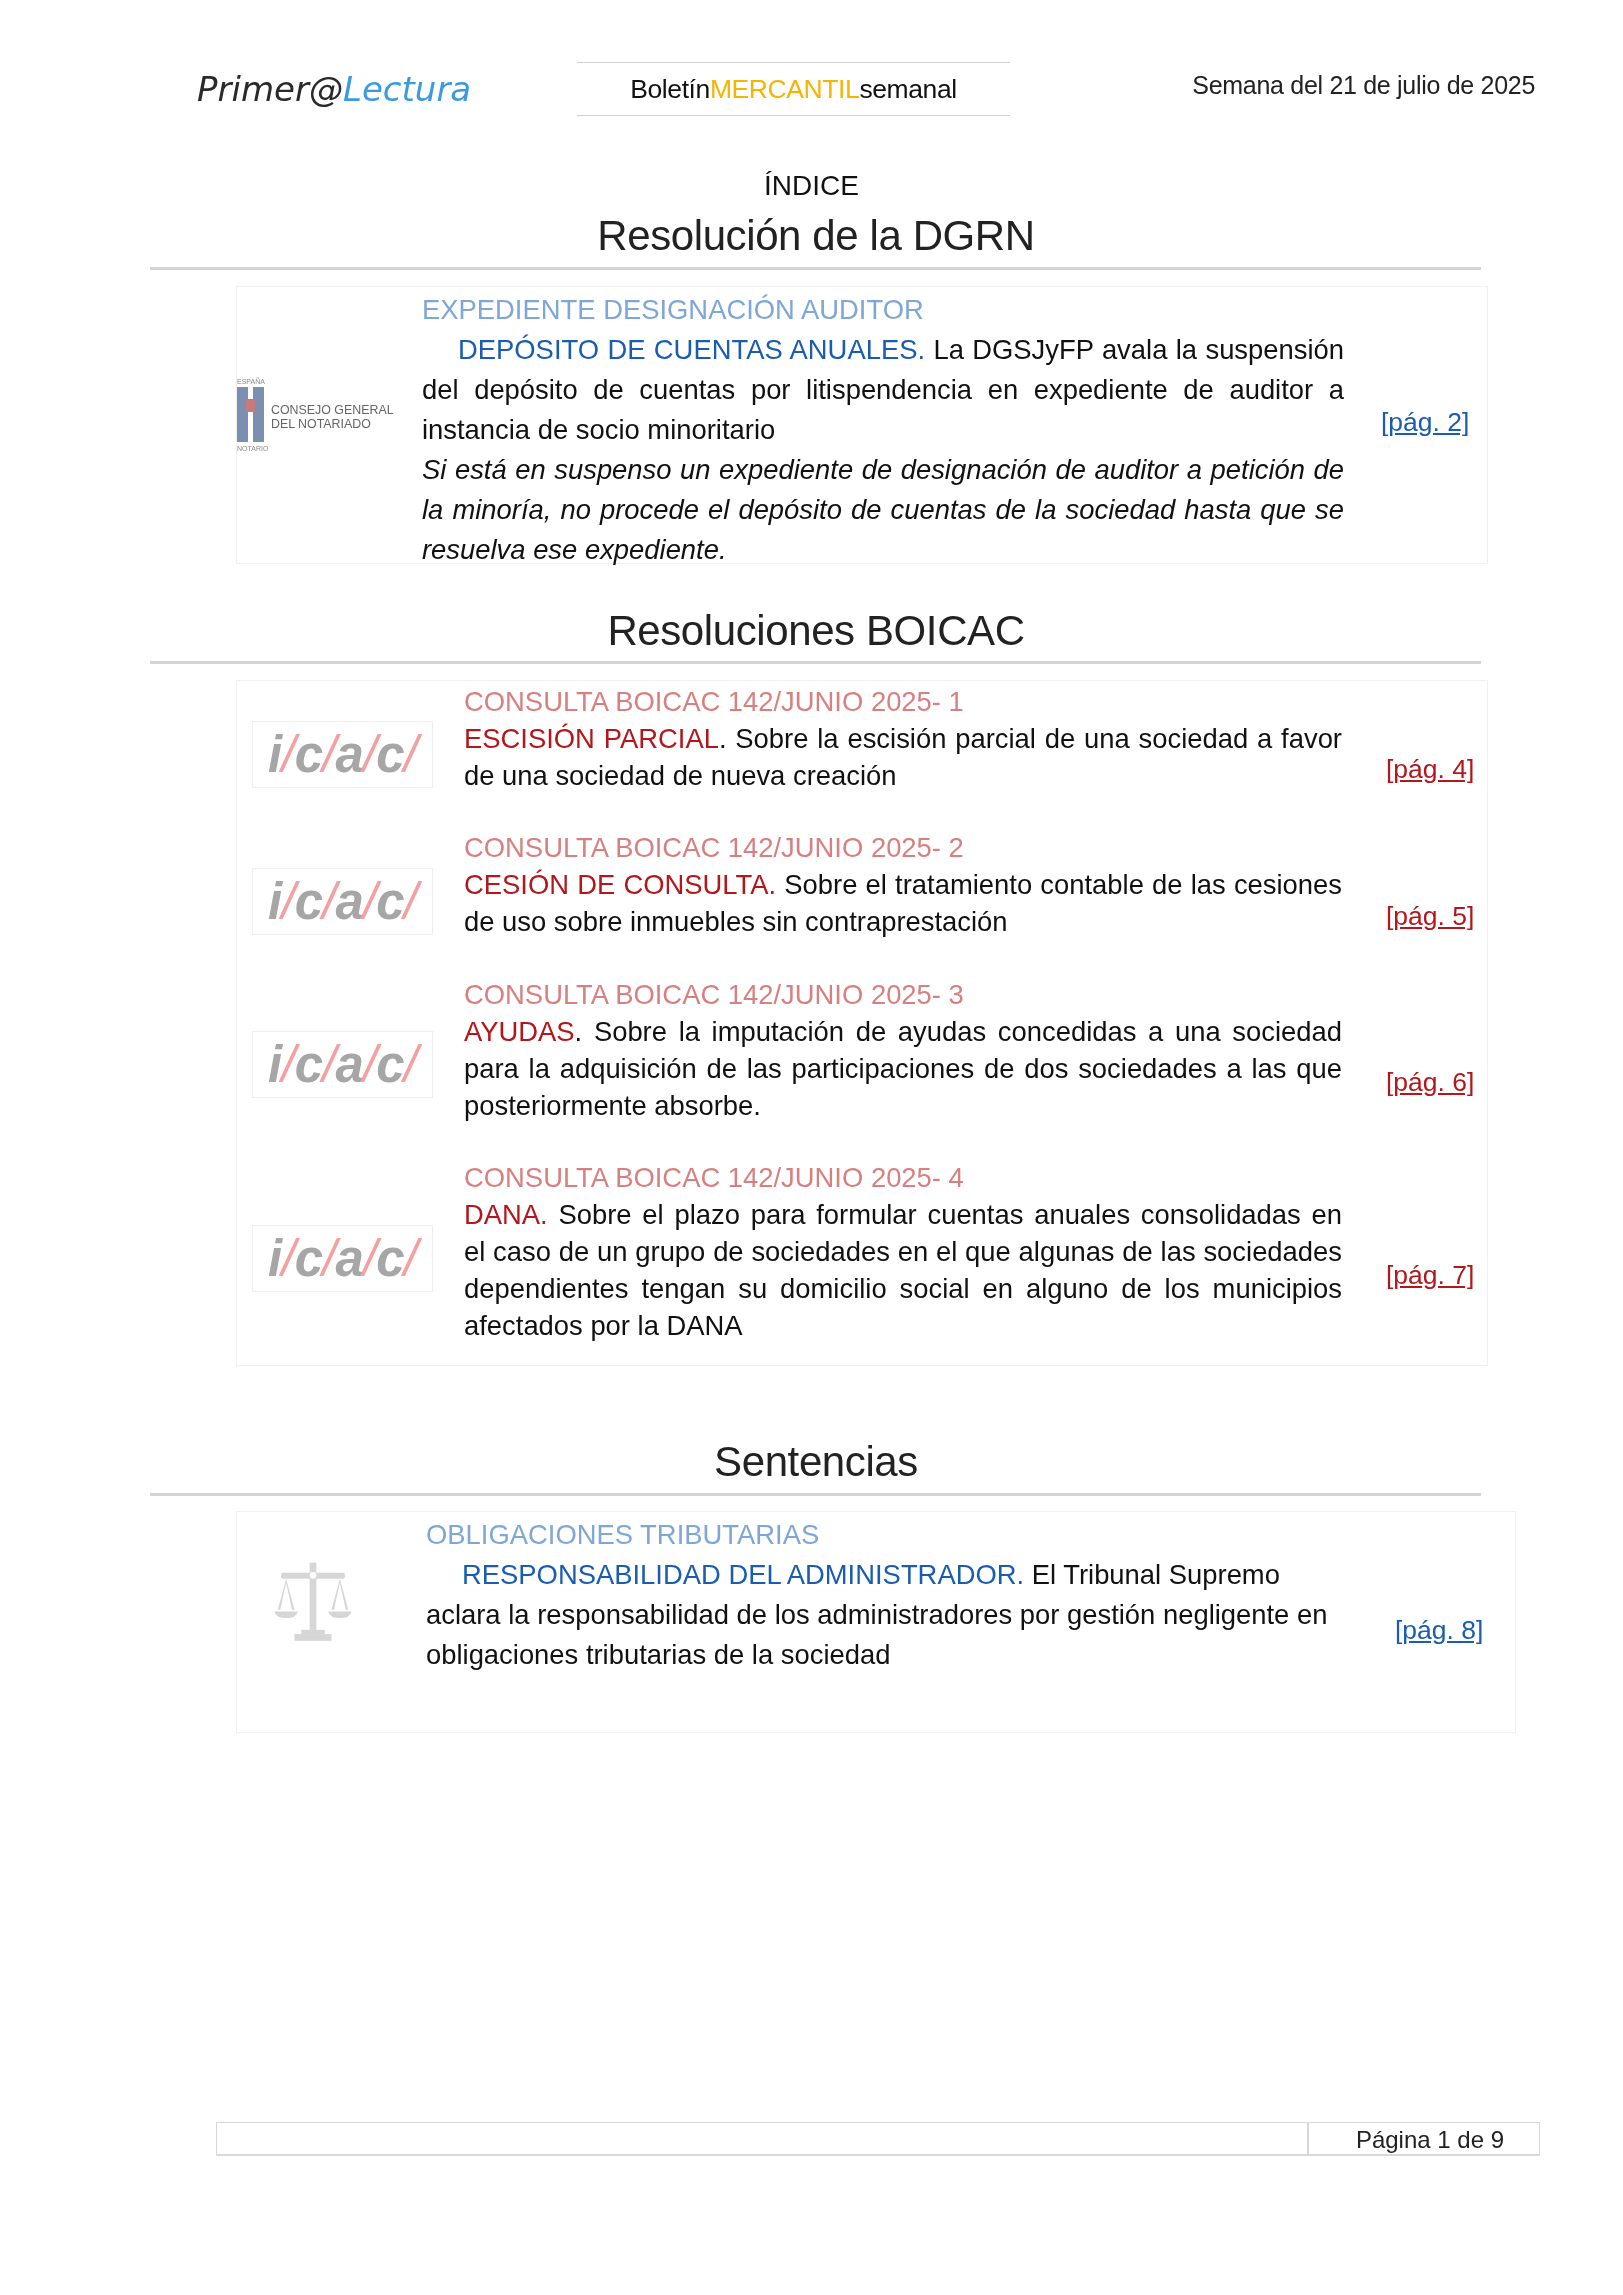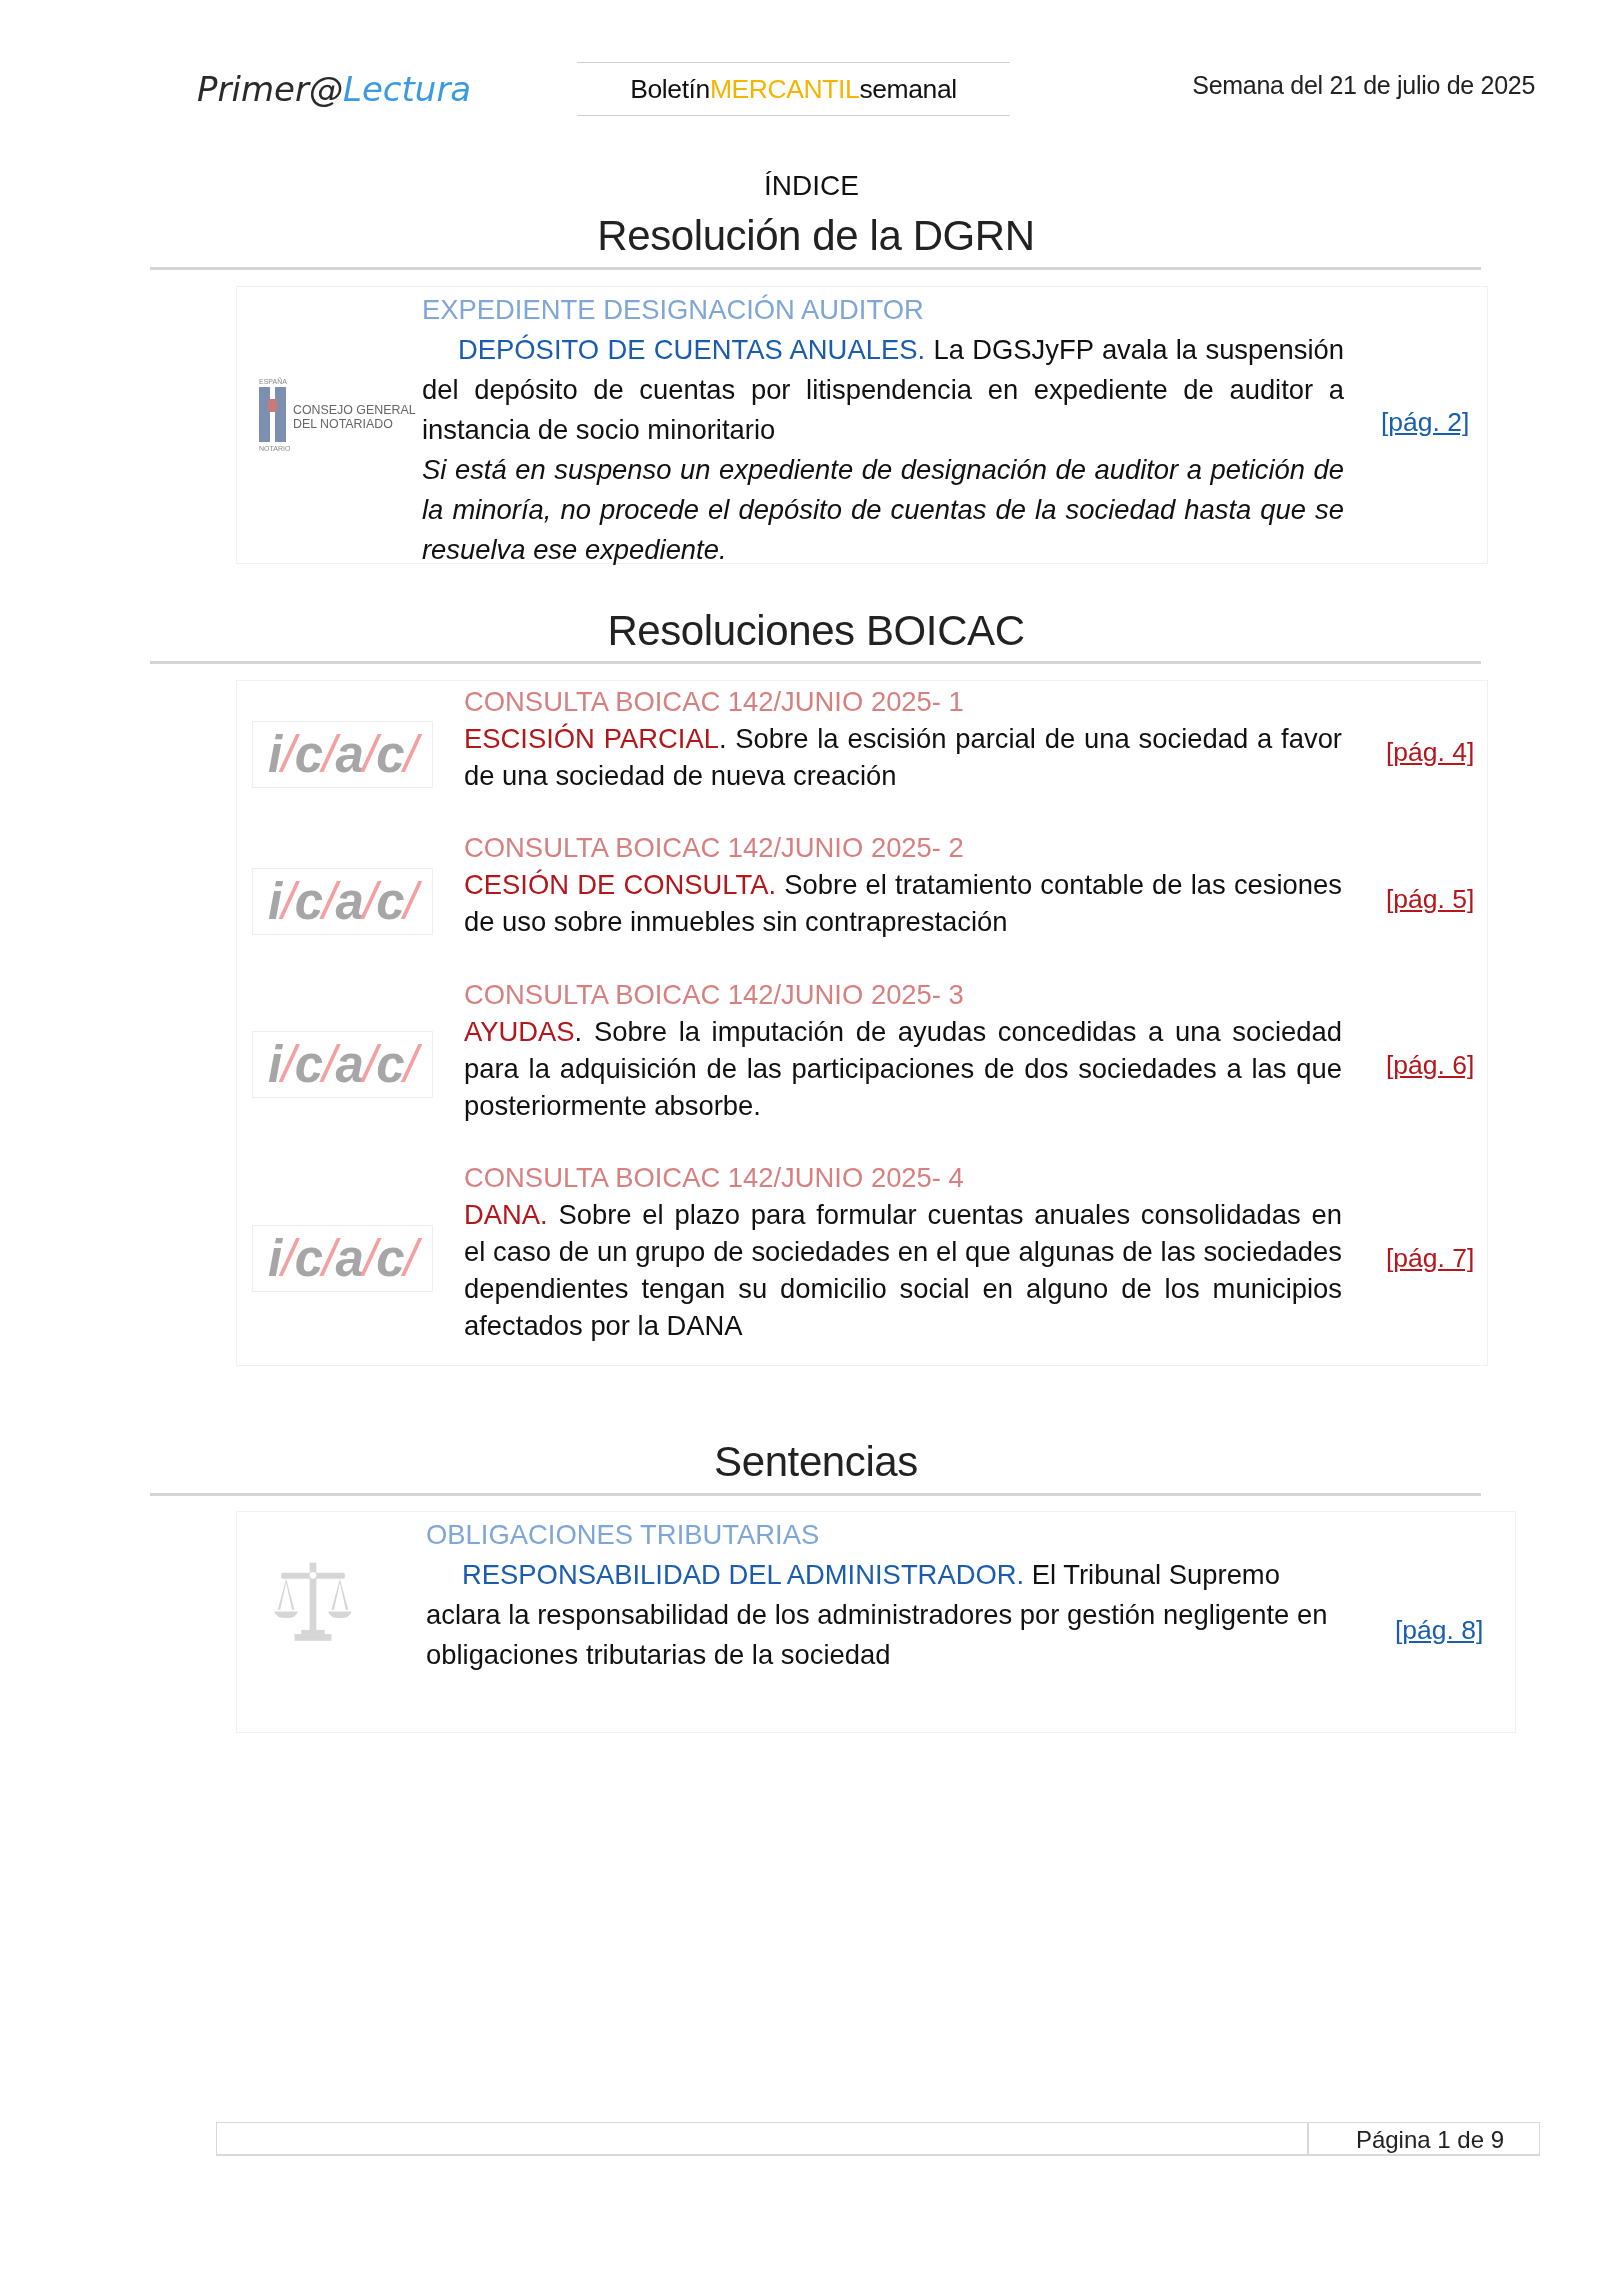--- a/index.html
+++ b/index.html
@@ -25,24 +25,24 @@
     .txt { font-size: 27.4px; line-height: 40px; text-align: justify; }
     .txt.lh41 { line-height: 37px; }
     .cat-blue { color: #7ea6d6; }
     .hl-blue { color: #1a5cb0; margin-left: 36px; }
     .cat-red { color: #d88080; }
     .hl-red { color: #b3161b; }
     .it { font-style: italic; }
 
     .link { font-size: 26.5px; text-decoration: underline; white-space: nowrap; cursor: pointer; }
     .link.blue { color: #1a5cb0; }
-    .link.red { color: #b3161b; }
+    .link.red { color: #b3161b; margin-top: 17px; }
 
     
-    .notario { left: 259px; top: 378px; width: 133px; height: 78px; }
+    .notario { left: 237px; top: 378px; width: 133px; height: 78px; }
     .notario .crest { position: absolute; left: 0; top: 8.8px; width: 26.5px; height: 55px; background: linear-gradient(90deg, #7c8fb0 0 40%, #fff 40% 60%, #7c8fb0 60%); }
     .notario .crest::after { content: ""; position: absolute; left: 8.8px; top: 12.4px; width: 8.8px; height: 12.4px; background: #c77a7a; }
     .notario .tiny { position: absolute; left: 0; font-size: 7px; color: #888; }
     .notario .t1 { position: absolute; left: 34px; top: 25px; font-size: 12.4px; color: #666; line-height: 14px; white-space: nowrap; }
 
     .icac { width: 181px; height: 67px; border: 0.9px solid #eeeeee; box-sizing: border-box; display: flex; align-items: center; justify-content: center; font-family: "Liberation Sans", sans-serif; font-weight: bold; font-style: italic; font-size: 51px; letter-spacing: -0.9px; }
     .icac .g { color: #a6a6a6; }
     .icac .s { color: #f4a0a0; font-weight: normal; }
 
     .scales { left: 271px; top: 1561px; width: 84px; height: 84px; }

